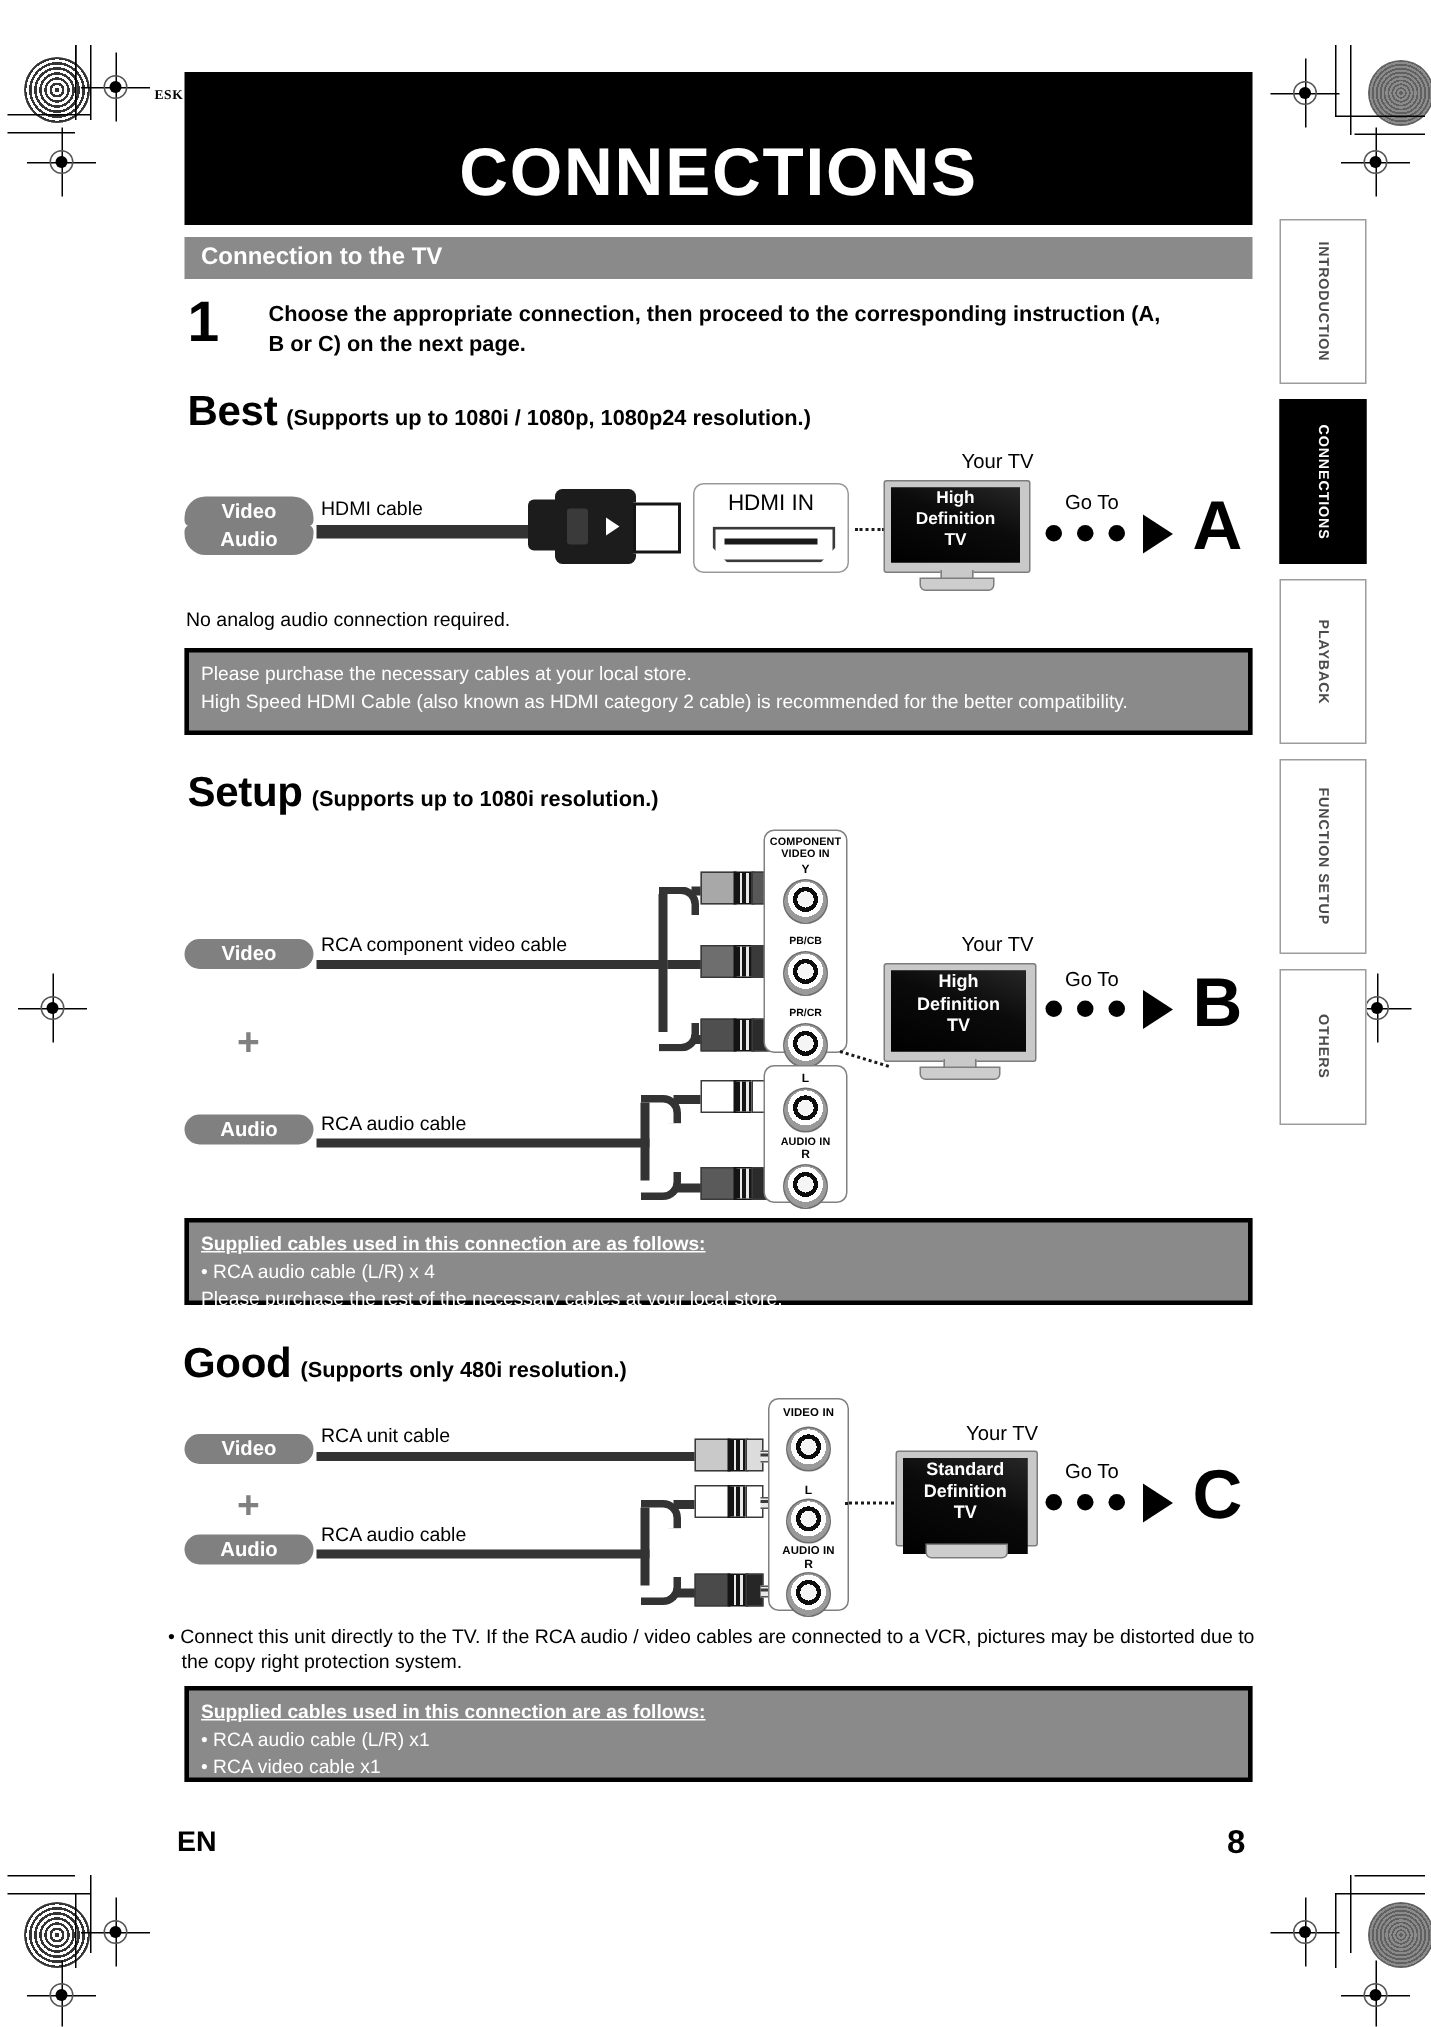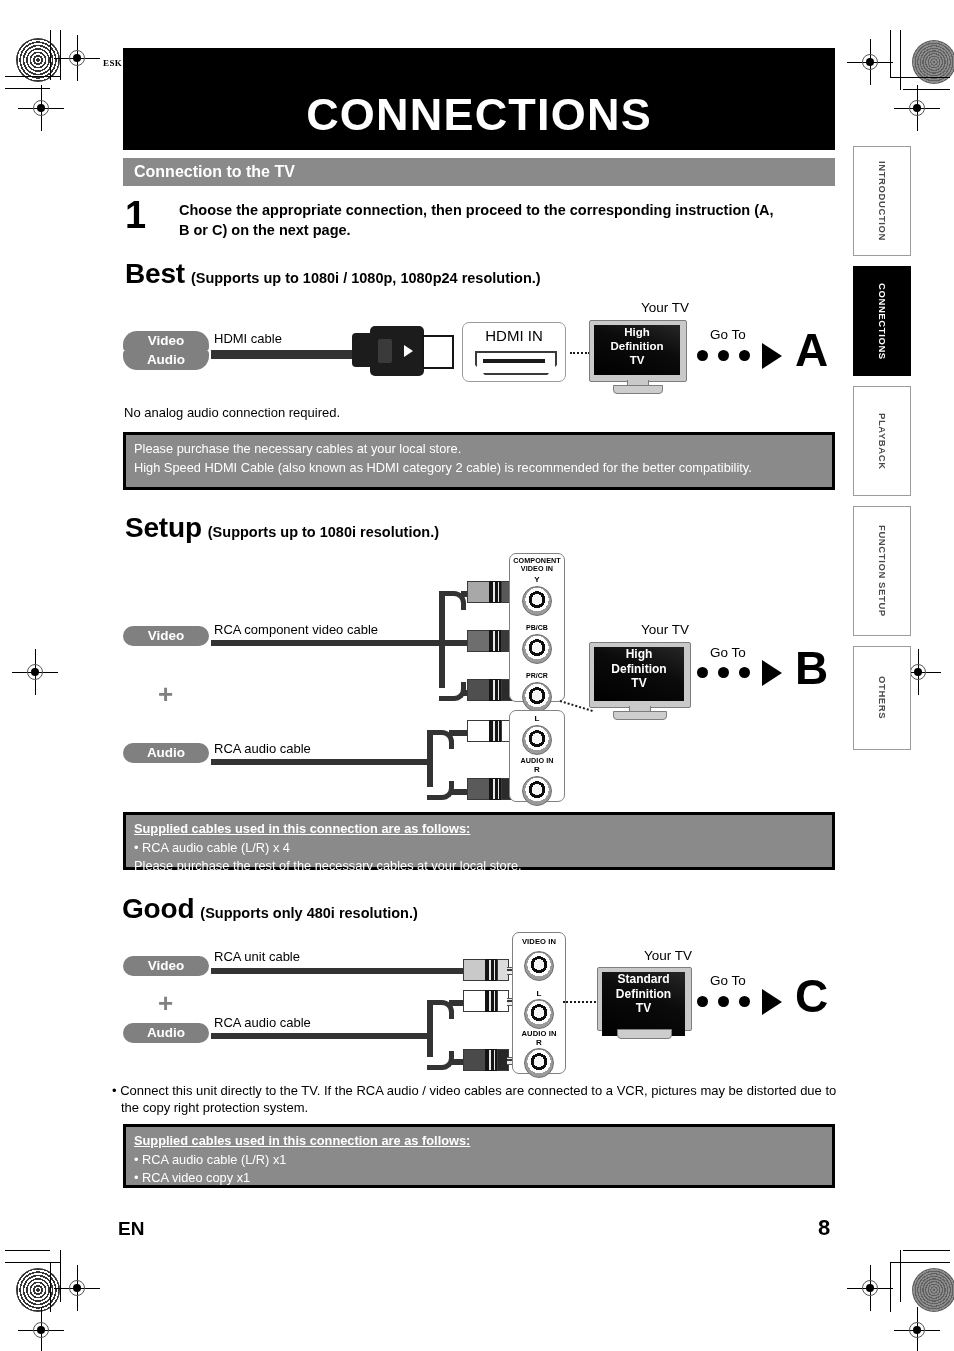--- a/index.html
+++ b/index.html
@@ -486,21 +486,21 @@
       <i style="left:42px;"></i>
   </div>
   <div class="tri" style="left:762px;top:989px;"></div>
   <div class="letter" style="left:795px;top:973px;">C</div>
 
   <div class="note" style="left:112px;top:1083px;width:722px;text-indent:-9px;padding-left:9px;">• Connect this unit directly to the TV. If the RCA audio / video cables are connected to a VCR, pictures may be distorted due to the copy right protection system.</div>
 
   <div class="infobox" style="left:123px;top:1124px;width:712px;height:64px;">
     <span class="hd">Supplied cables used in this connection are as follows:</span>
     <span>• RCA audio cable (L/R) x1</span><br>
-    <span>• RCA video copy x1</span>
+    <span>• RCA video cable x1</span>
   </div>
 
   <div class="tab" style="top:146px;height:108px;">
     <span>Introduction</span>
   </div>
   <div class="tab active" style="top:266px;height:108px;">
     <span>Connections</span>
   </div>
   <div class="tab" style="top:386px;height:108px;">
     <span>Playback</span>

